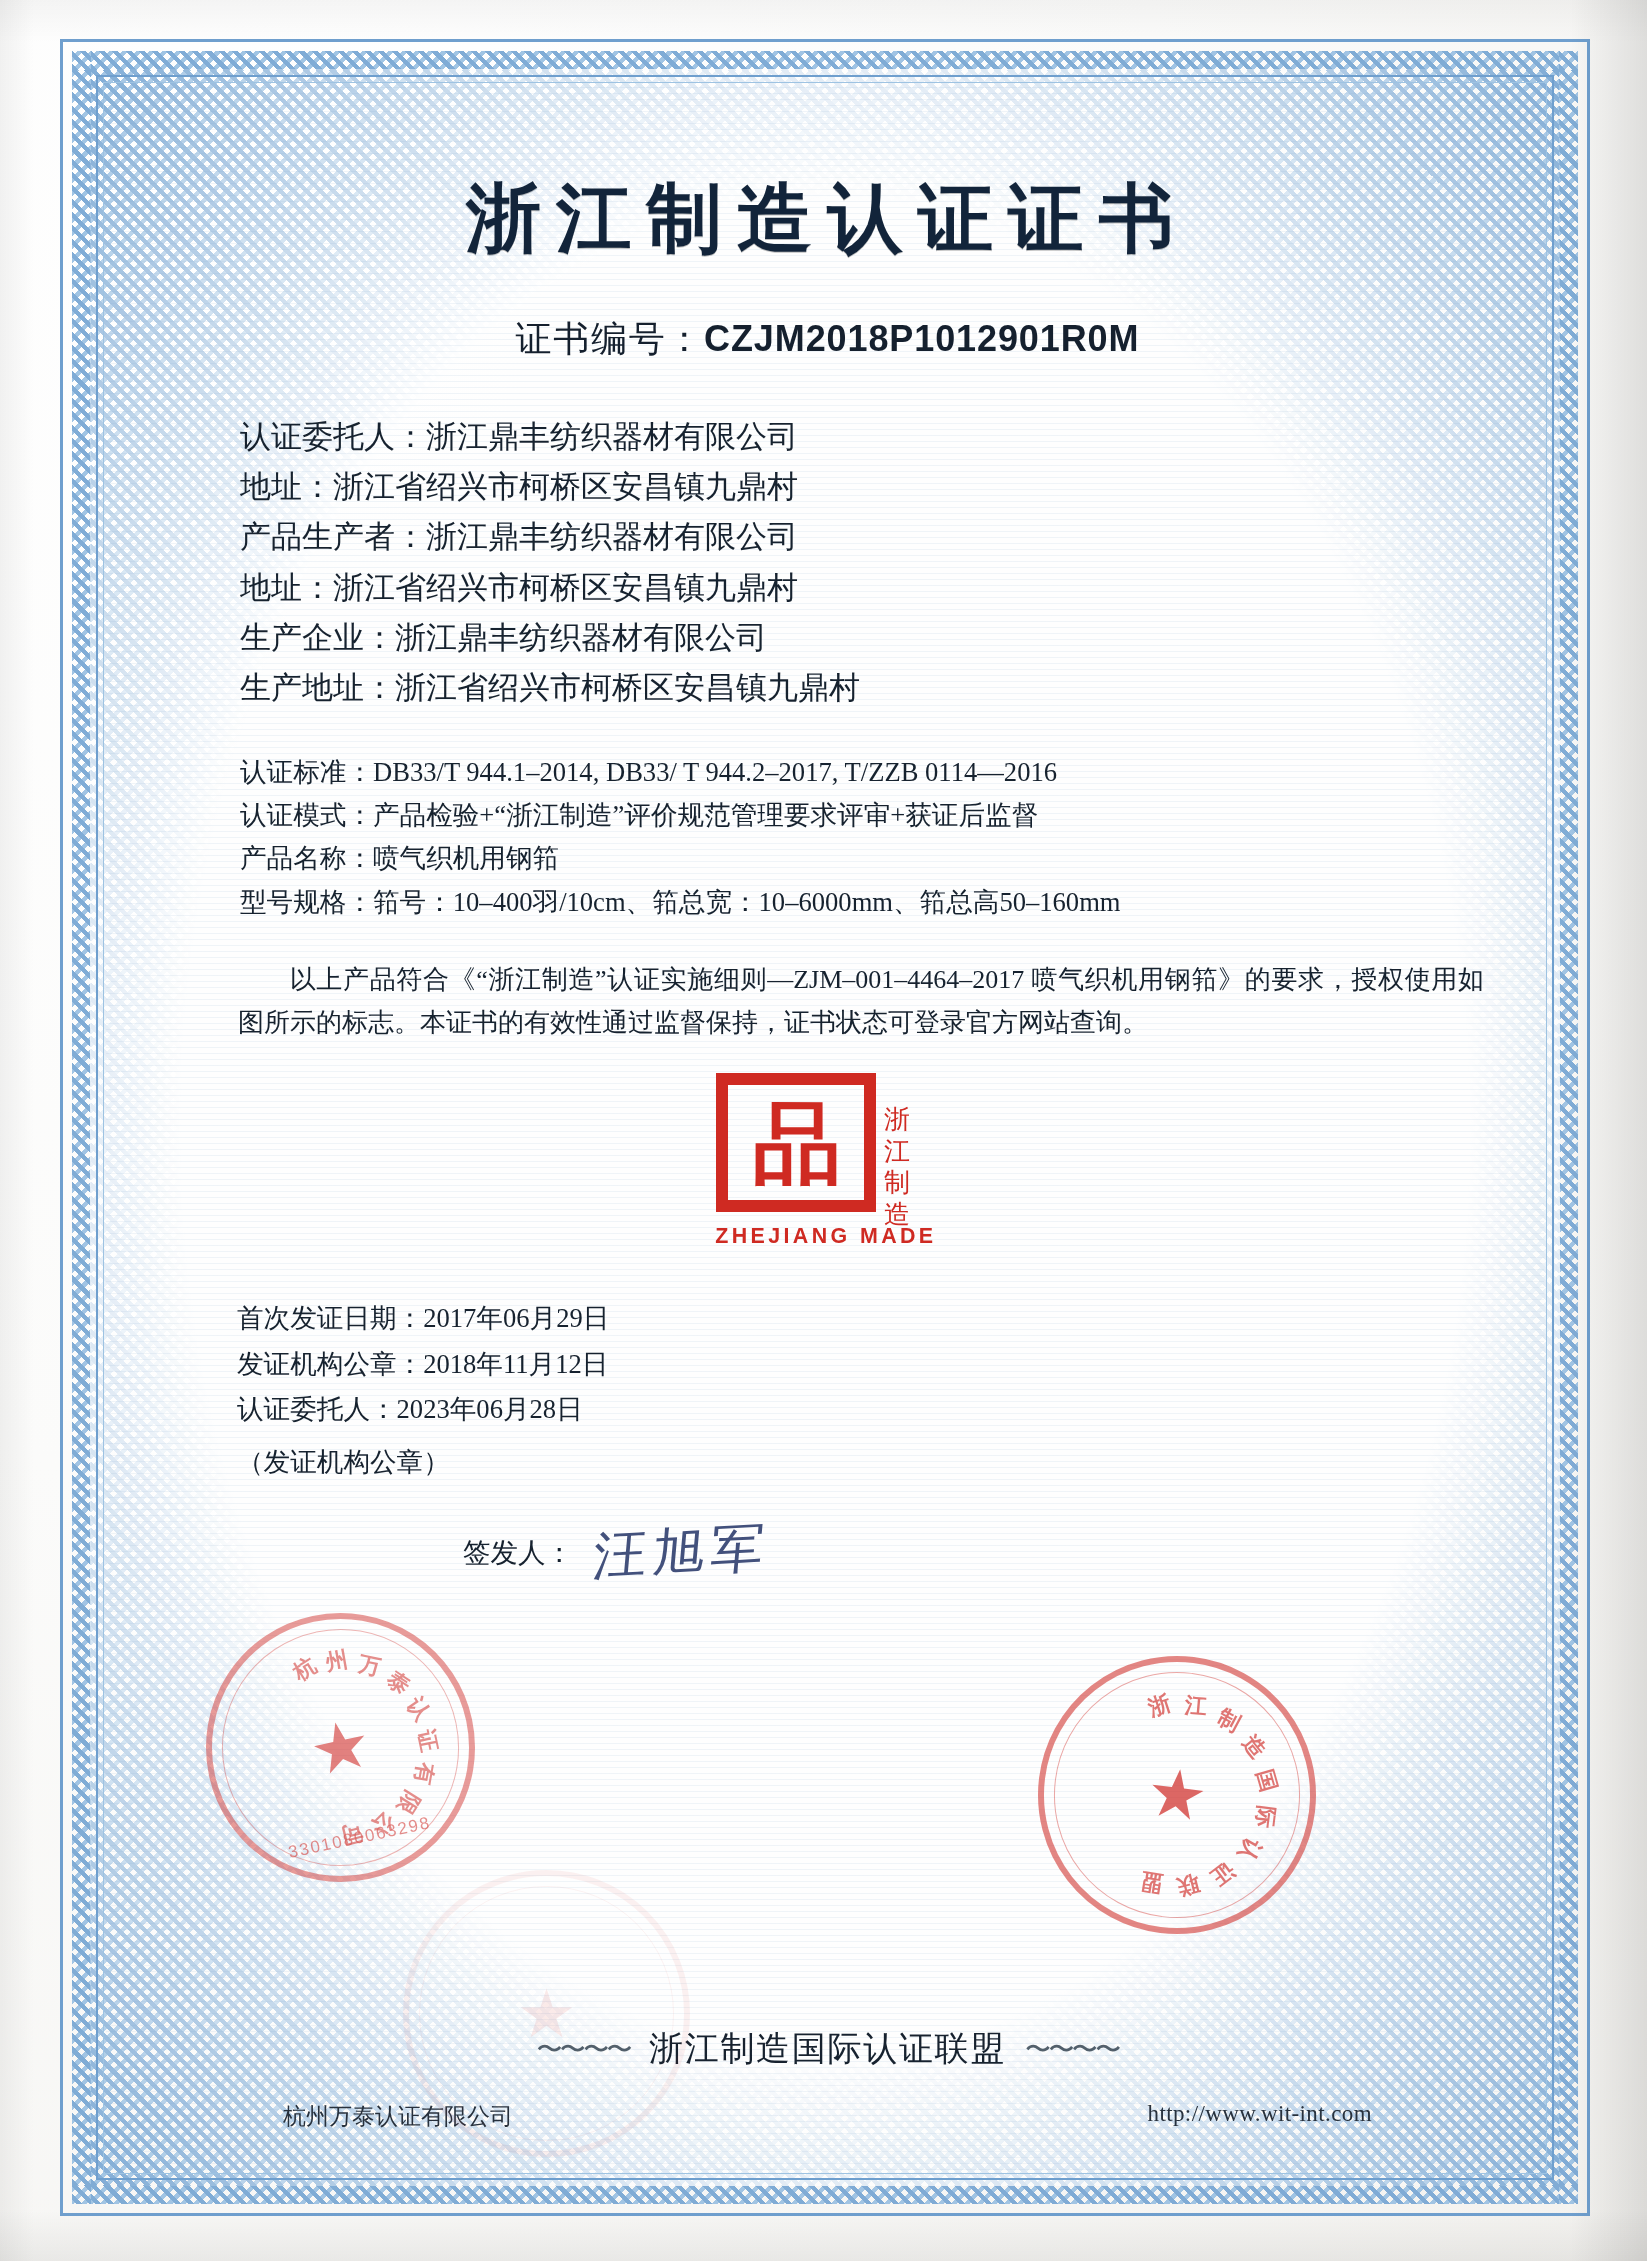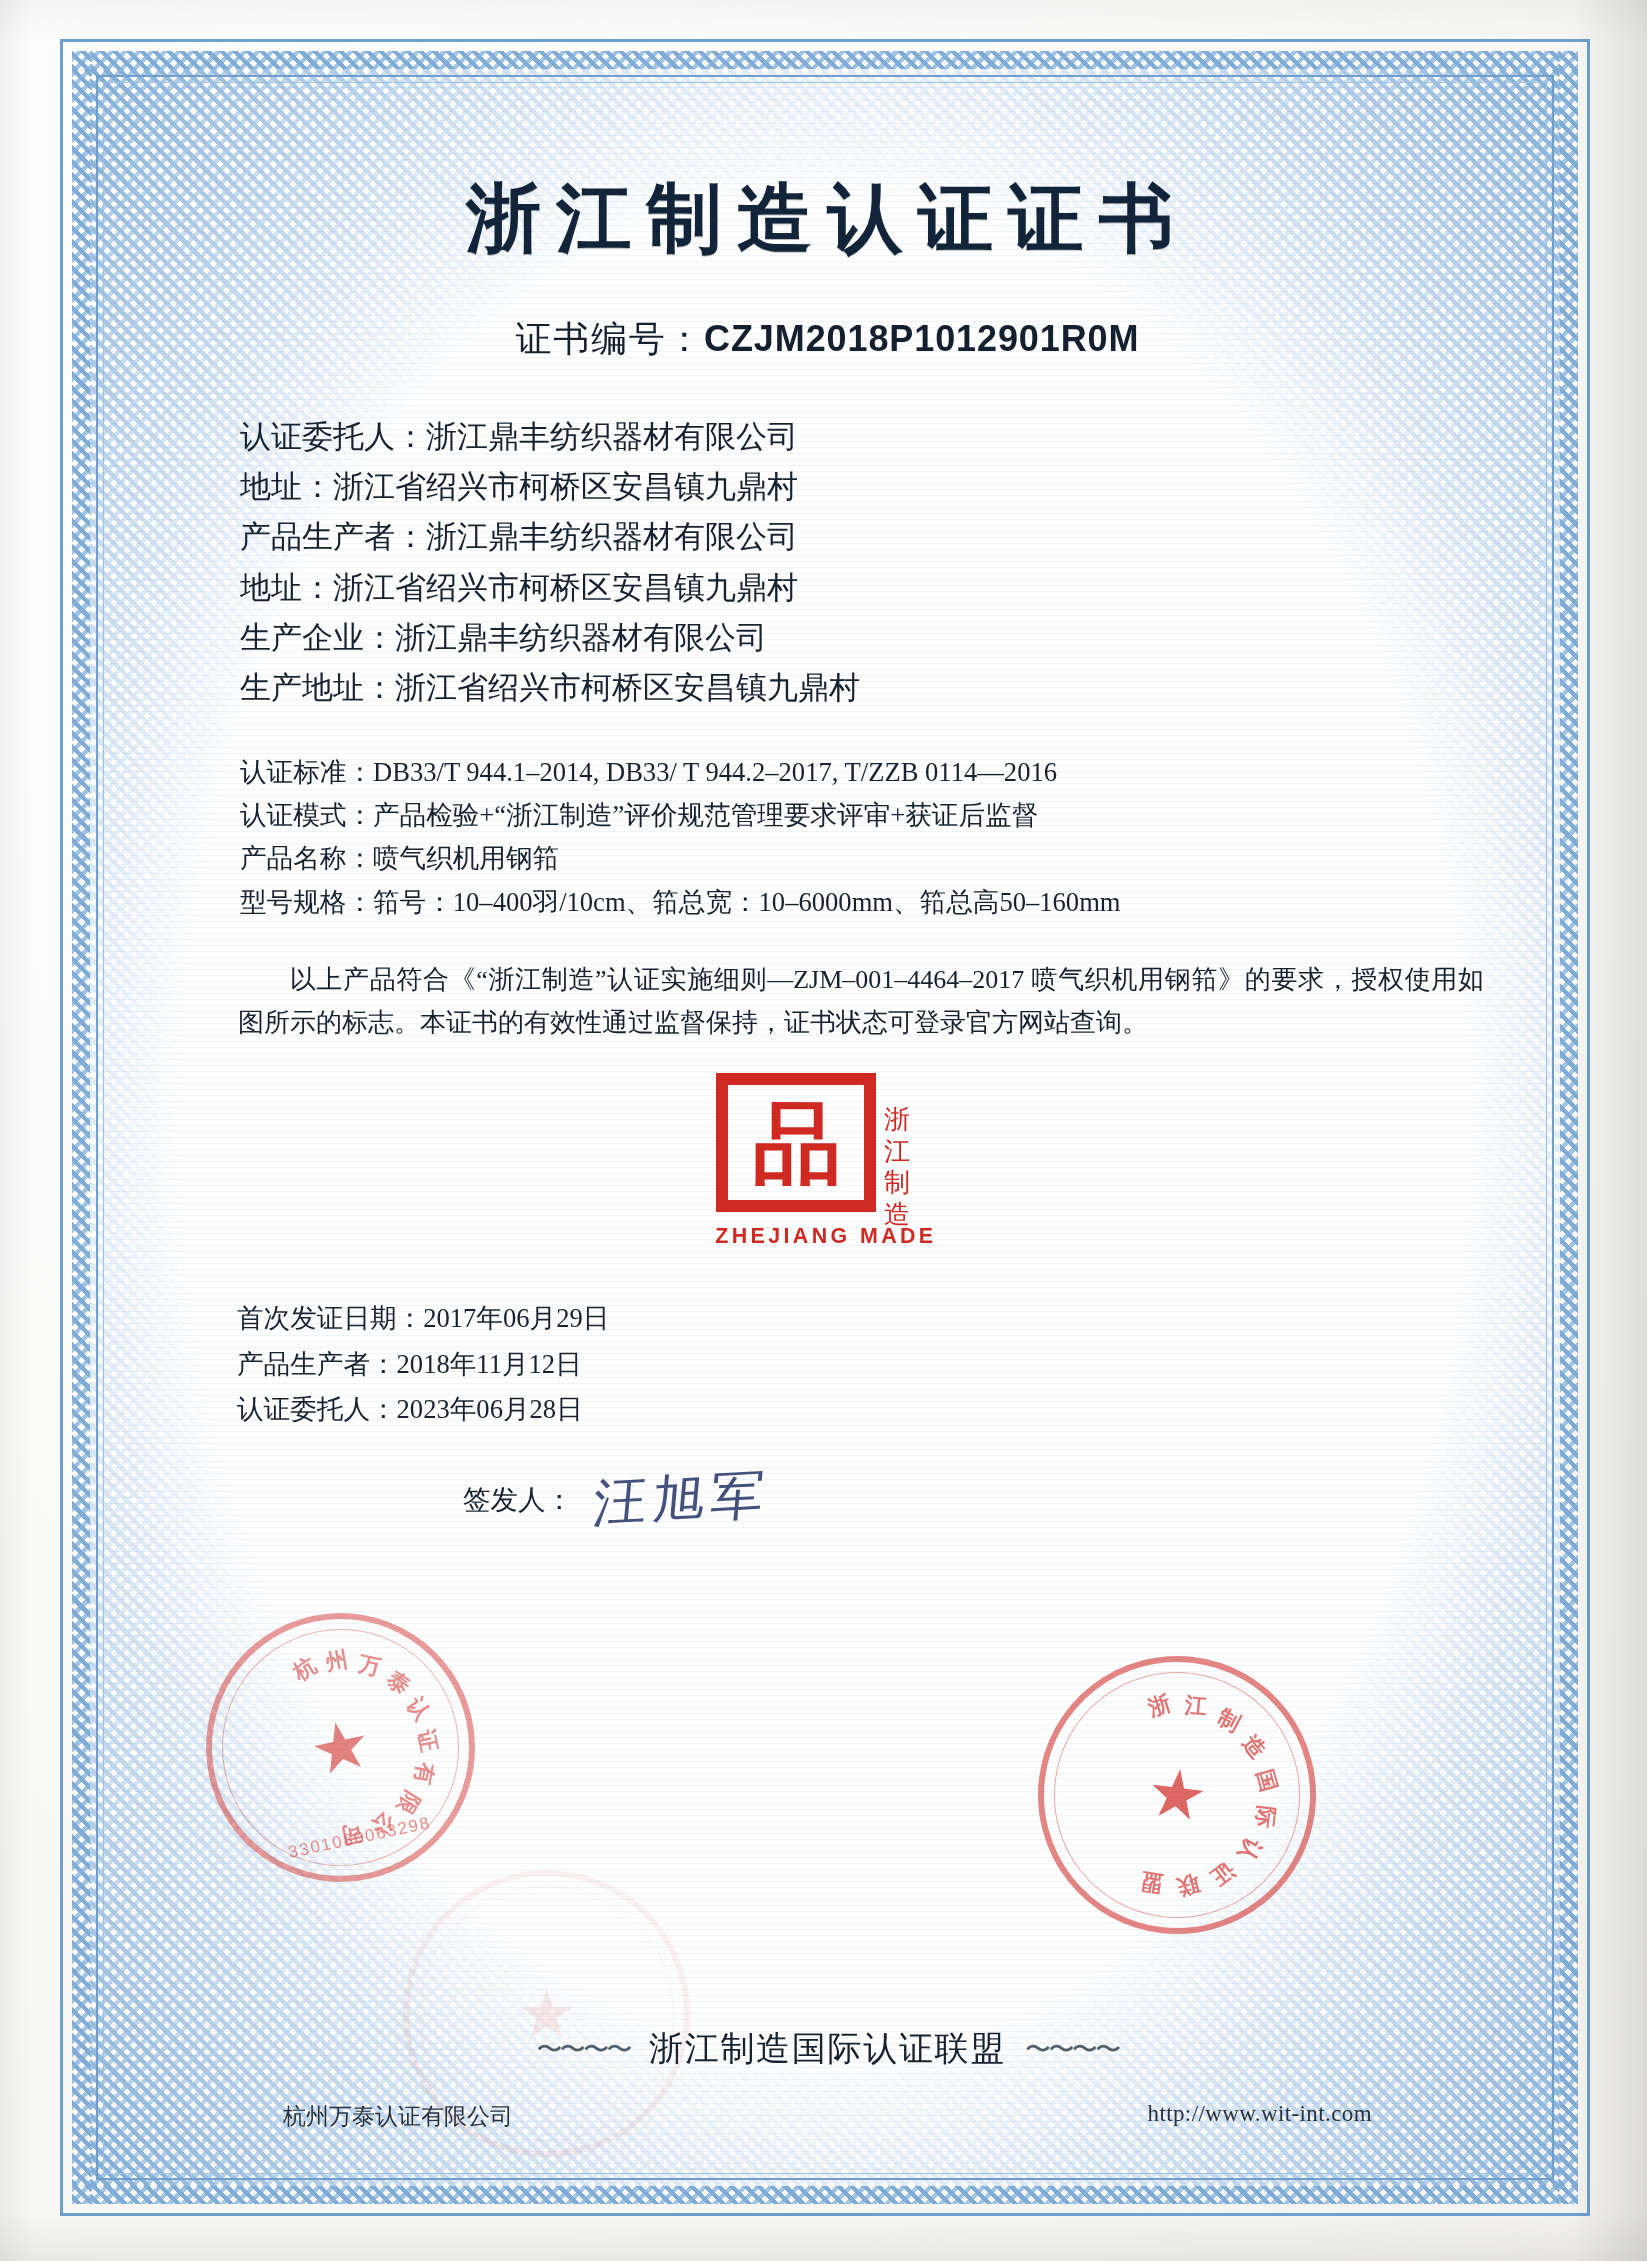--- a/index.html
+++ b/index.html
@@ -417,22 +417,23 @@
         <div class="bracket"></div>
         <div class="bracket-b"></div>
         <div class="glyph">品</div>
         <div class="side-text">浙江制造</div>
         <div class="en">ZHEJIANG MADE</div>
       </div>
     </div>
 
     <div class="dates">
       <div class="date-line">首次发证日期：2017年06月29日</div>
-      <div class="date-line">产品生产者：2018年11月12日</div>
+      <div class="date-line">发证机构公章：2018年11月12日</div>
       <div class="date-line">认证委托人：2023年06月28日</div>
+      <div class="date-line seal-note">（发证机构公章）</div>
     </div>
 
     <div class="signature-row">
       <span class="label">签发人：</span>
       <span class="sig-script">汪旭军</span>
     </div>
 
   </div>
 
   <div class="stamp" id="stamp-left">

